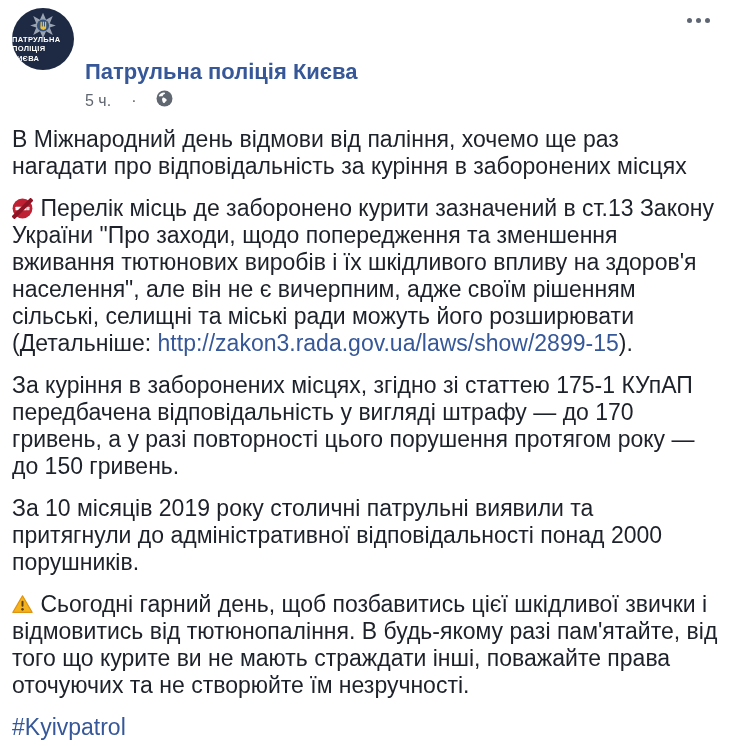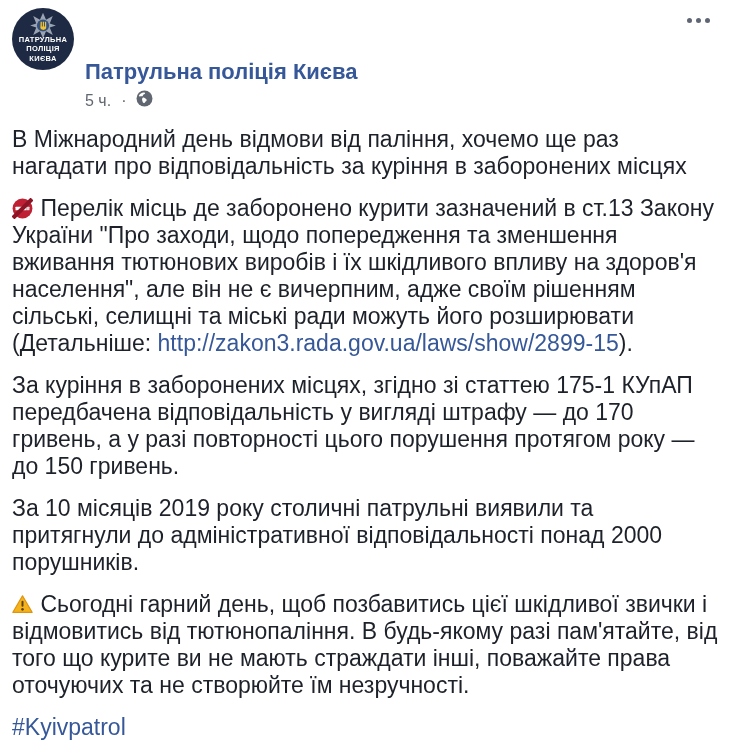--- a/index.html
+++ b/index.html
@@ -19,30 +19,30 @@
   
   .header{display:flex;align-items:flex-start;gap:11px;position:relative;}
   .avatar{
     width:62px;height:62px;border-radius:50%;
     background:var(--avatar-bg);
     position:relative;flex:0 0 62px;cursor:pointer;overflow:hidden;
   }
   .avatar .badge{position:absolute;top:4px;left:50%;transform:translateX(-50%);}
   .avatar-lines{
     position:absolute;left:0;right:0;bottom:7px;
-    text-align:center;color:#fff;font-weight:bold;
+    color:#fff;font-weight:bold;
     font-size:7.5px;line-height:9.5px;letter-spacing:.3px;
   }
   .header-text{padding-top:3px;}
   .page-name{
     display:inline-block;color:var(--accent);font-weight:bold;
     font-size:22px;line-height:26px;text-decoration:none;margin-top:48px;
   }
   .meta{
-    display:flex;align-items:center;gap:10px;margin-top:5px;
+    display:flex;align-items:center;gap:20px;margin-top:5px;
     color:var(--muted);font-size:16px;line-height:19px;
   }
   .meta a{color:var(--muted);text-decoration:none;}
   .menu-btn{
     position:absolute;top:4px;right:2px;border:0;background:transparent;
     padding:6px;cursor:pointer;display:flex;gap:4px;align-items:center;
   }
   .menu-btn i{display:block;width:5px;height:5px;border-radius:50%;background:#5f6673;}
   
   .post-body{padding-top:15px;}

